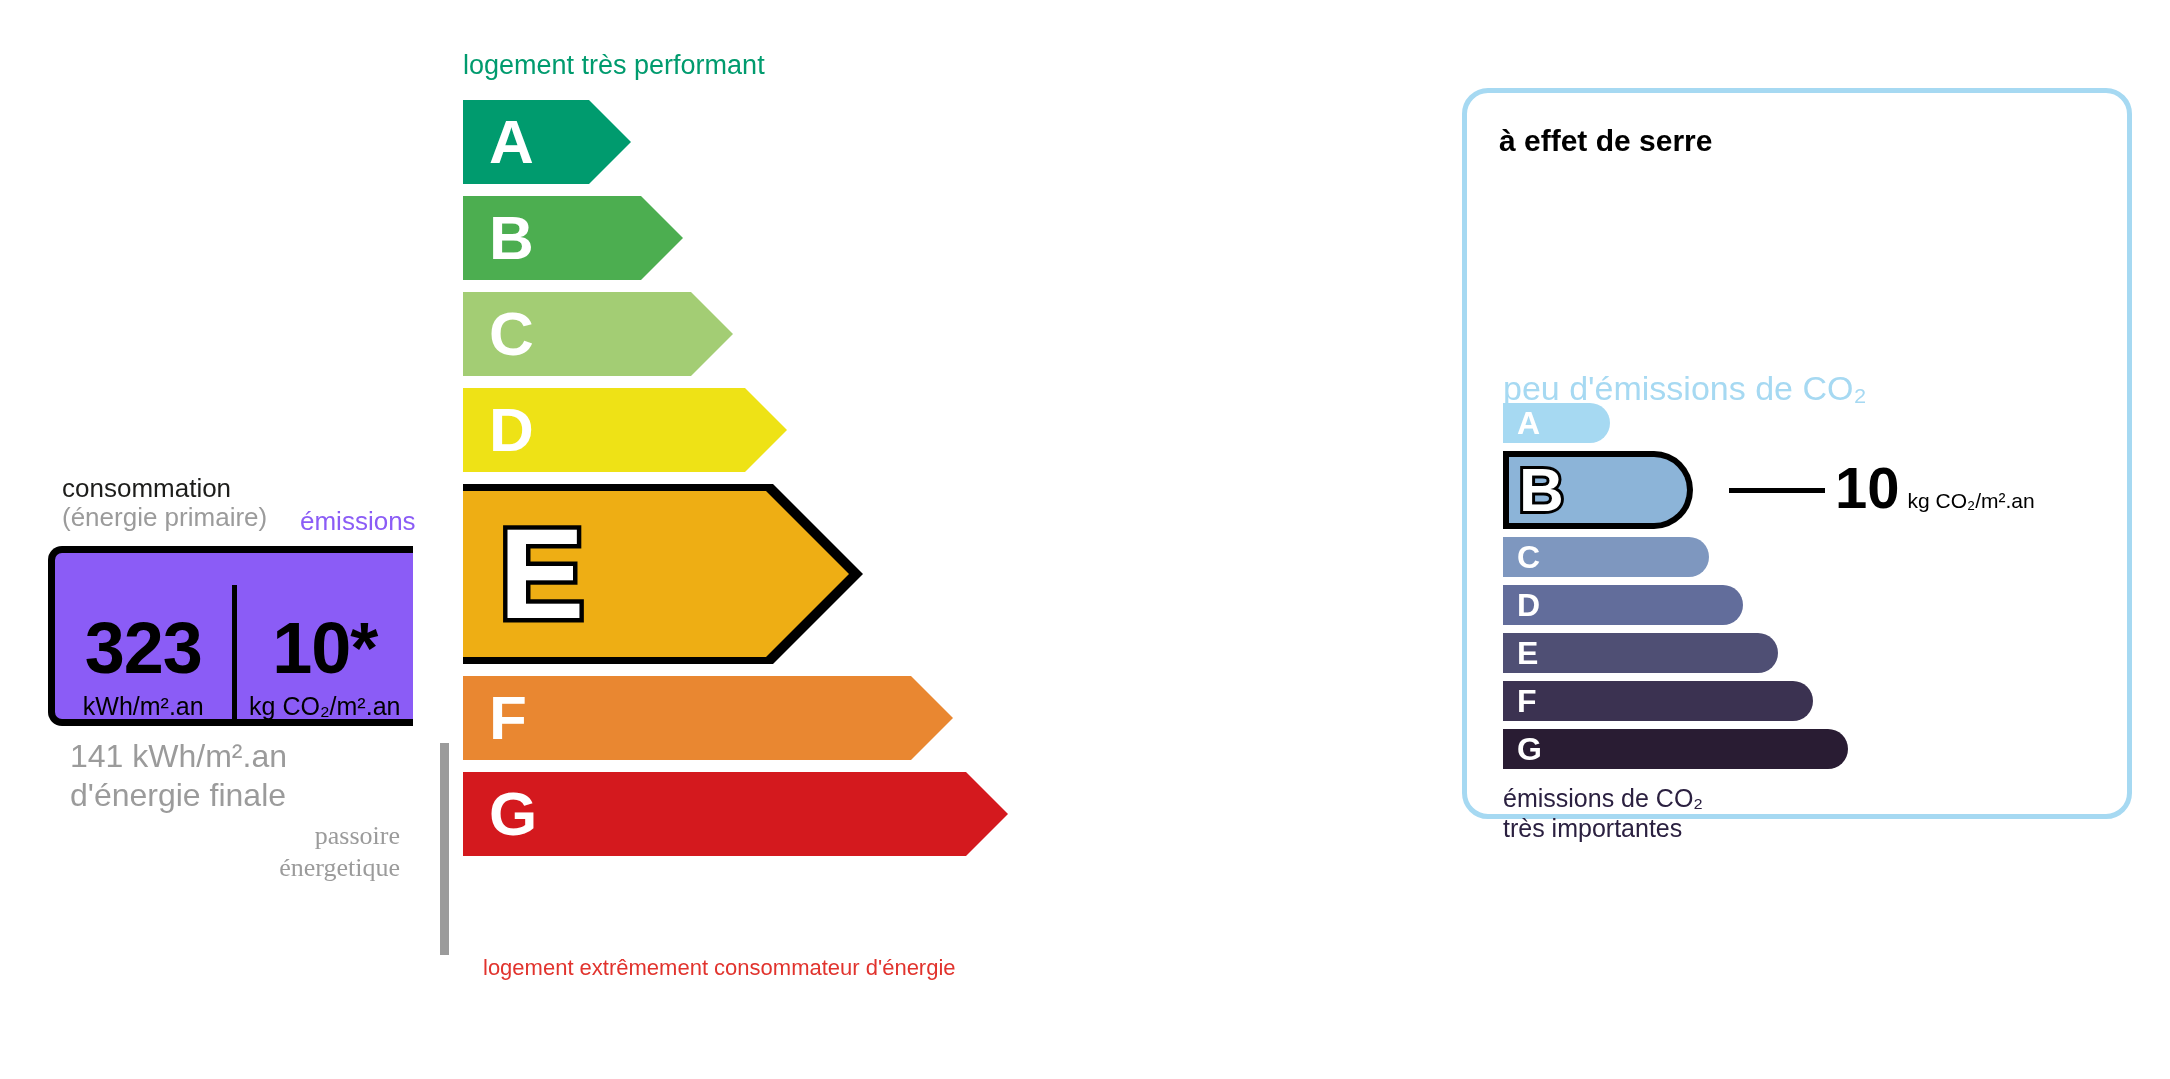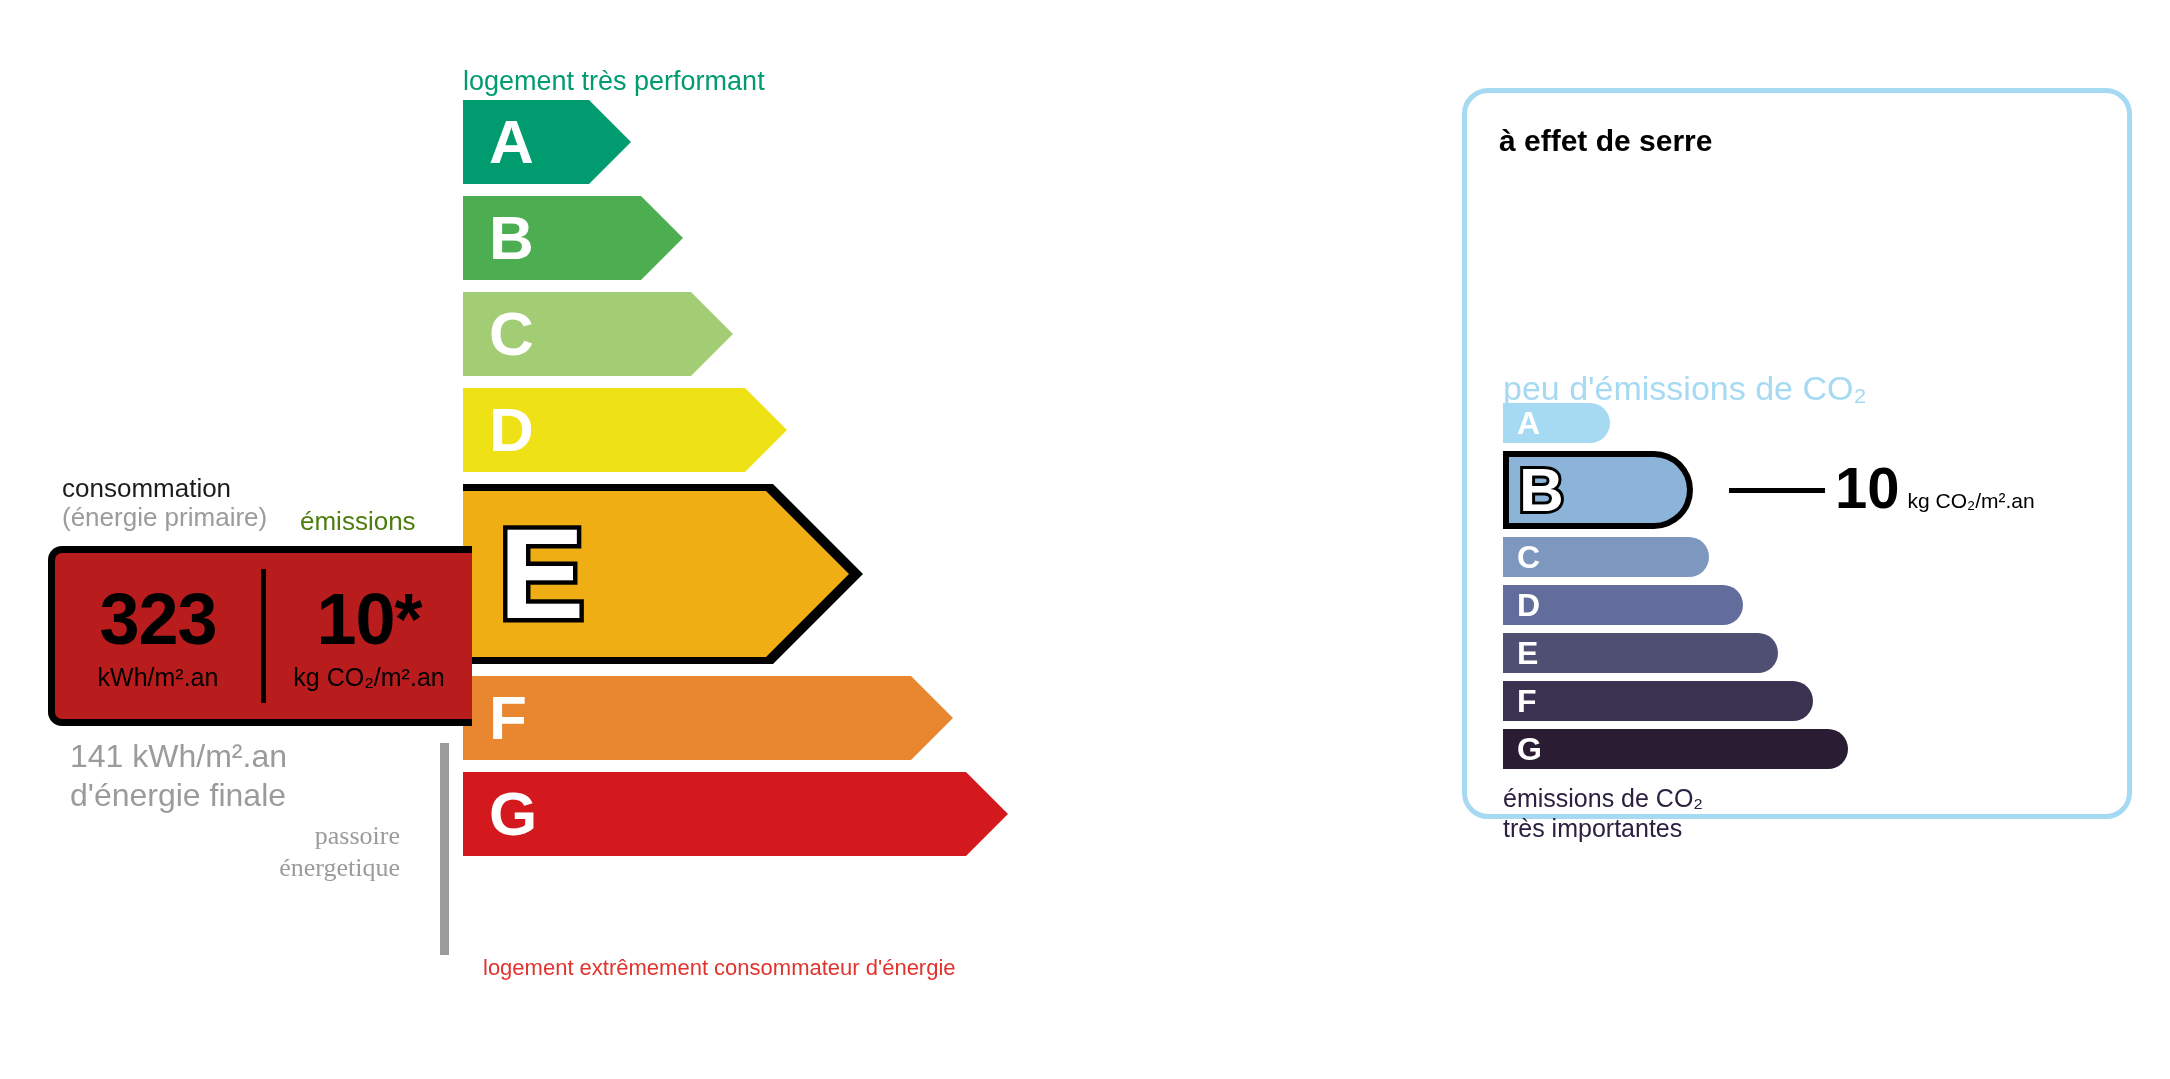--- a/index.html
+++ b/index.html
@@ -24,21 +24,20 @@
     height: 1079px;
   }
 
   .top-caption {
     position: absolute;
     left: 463px;
     top: 50px;
     font-size: 27px;
     color: #009b6e;
     white-space: nowrap;
-    margin-top: 16px;
   }
   .bottom-caption {
     position: absolute;
     left: 463px;
     top: 955px;
     font-size: 22px;
     color: #e1332d;
     white-space: nowrap;
     margin-left: 20px;
   }
@@ -95,29 +94,29 @@
     color: #ffffff;
     -webkit-text-stroke: 9px #000000;
     paint-order: stroke fill;
   }
 
   
   #value-box {
     position: absolute;
     left: 48px;
     top: 546px;
-    width: 424px;
+    width: 365px;
     height: 180px;
     box-sizing: border-box;
     border: 7px solid #000000;
     border-right: none;
     border-radius: 14px 0 0 14px;
-    background: #b91c1c;
+    background: #8b5cf6;
     display: flex;
-    align-items: center;
+    align-items: flex-end;
     z-index: 5;
   }
   .value-cell {
     flex: 1;
     text-align: center;
     line-height: 1;
   }
   .value-number {
     font-size: 72px;
     font-weight: bold;
@@ -145,21 +144,21 @@
     color: #1d1d1b;
     line-height: 1.12;
   }
   .label-consommation .sub { color: #9b9b9b; }
 
   .label-emissions {
     position: absolute;
     left: 300px;
     top: 506px;
     font-size: 26px;
-    color: #4d7c0f;
+    color: #8b5cf6;
     white-space: nowrap;
   }
 
   .label-energie-finale {
     position: absolute;
     left: 70px;
     top: 737px;
     font-size: 32px;
     color: #9b9b9b;
     line-height: 1.22;

